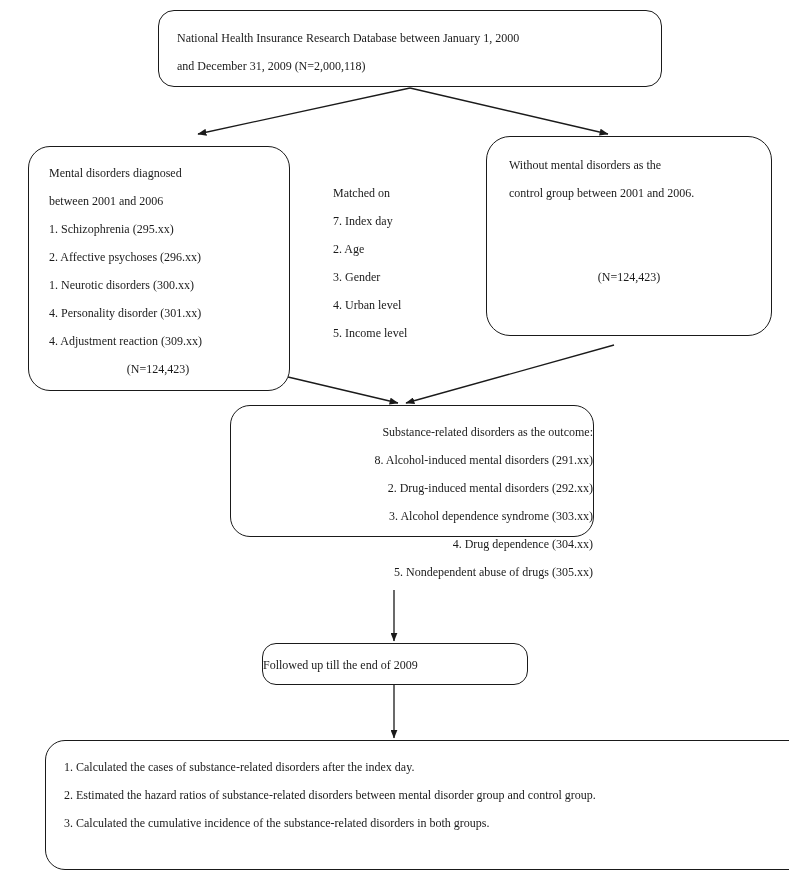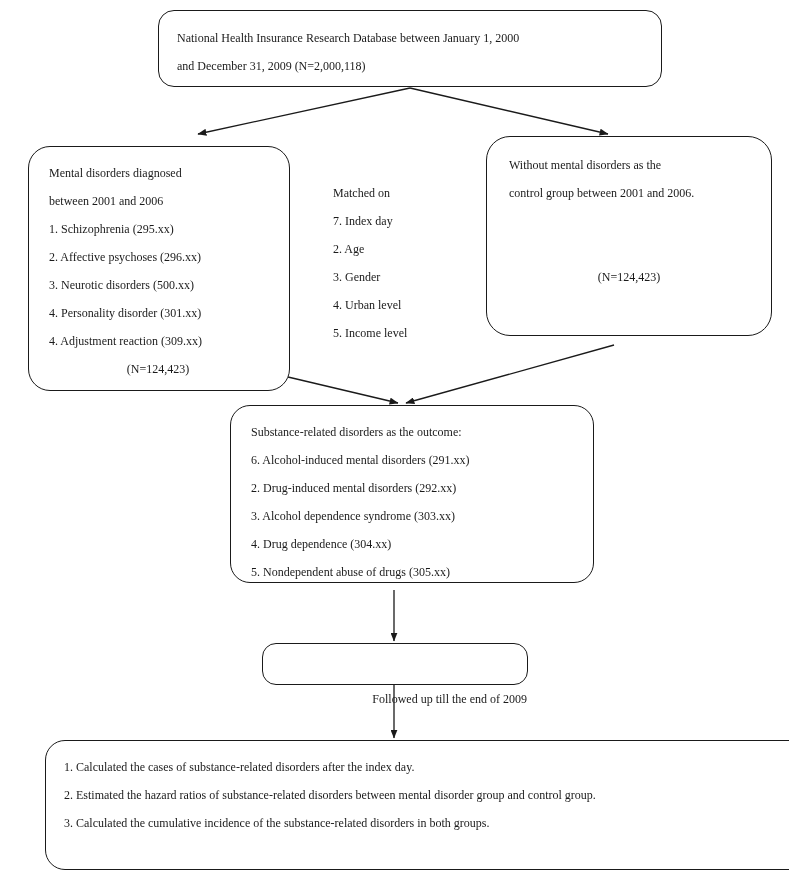--- a/index.html
+++ b/index.html
@@ -22,37 +22,37 @@
     border: 1.3px solid #1a1a1a;
     border-radius: 18px;
     background: #ffffff;
     z-index: 2;
   }
   .line {
     font-size: 12px;
     line-height: 28px;
     white-space: nowrap;
   }
-  .line.center { text-align: right; margin-top: 34px; }
+  .line.center { text-align: left; }
 
   
   #node-source   { left: 158px; top: 10px;  width: 504px; height: 77px; border-radius: 16px; }
   #node-source .body { padding: 13px 0 0 18px; }
 
   #node-mental   { left: 28px;  top: 146px; width: 262px; height: 245px; border-radius: 22px; }
   #node-mental .body { padding: 12px 0 0 20px; }
 
   #node-matched  { left: 333px; top: 179px; width: 130px; height: 160px; border: none; }
   #node-matched .body { padding: 0; }
 
   #node-control  { left: 486px; top: 136px; width: 286px; height: 200px; border-radius: 24px; }
   #node-control .body { padding: 14px 0 0 22px; }
   #node-control .ncount { margin-top: 56px; }
 
-  #node-outcome  { left: 230px; top: 405px; width: 364px; height: 178px; border-radius: 20px; }
+  #node-outcome  { left: 230px; top: 405px; width: 364px; height: 132px; border-radius: 20px; text-align: right; }
   #node-outcome .body { padding: 12px 0 0 20px; }
 
   #node-followup { left: 262px; top: 643px; width: 266px; height: 42px; border-radius: 14px; }
   #node-followup .body { padding: 7px 0 0 0; }
 
   #node-analysis { left: 8px;  top: 740px; width: 772px; height: 130px; border-radius: 20px; margin-left: 37px; }
   #node-analysis .body { padding: 12px 0 0 18px; }
 
   .ncount { text-align: center; padding-right: 22px; }
 
@@ -96,21 +96,21 @@
       <div class="line">and December 31, 2009 (N=2,000,118)</div>
     </div>
   </div>
 
   <div class="node" id="node-mental">
     <div class="body">
       <div class="line">Mental disorders diagnosed</div>
       <div class="line">between 2001 and 2006</div>
       <div class="line">1. Schizophrenia (295.xx)</div>
       <div class="line">2. Affective psychoses (296.xx)</div>
-      <div class="line">3. Neurotic disorders (500.xx)</div>
+      <div class="line">1. Neurotic disorders (300.xx)</div>
       <div class="line">4. Personality disorder (301.xx)</div>
       <div class="line">4. Adjustment reaction (309.xx)</div>
       <div class="line ncount">(N=124,423)</div>
     </div>
   </div>
 
   <div class="node" id="node-matched">
     <div class="body">
       <div class="line">Matched on</div>
       <div class="line">7. Index day</div>
@@ -125,21 +125,21 @@
     <div class="body">
       <div class="line">Without mental disorders as the</div>
       <div class="line">control group between 2001 and 2006.</div>
       <div class="line ncount">(N=124,423)</div>
     </div>
   </div>
 
   <div class="node" id="node-outcome">
     <div class="body">
       <div class="line">Substance-related disorders as the outcome:</div>
-      <div class="line">6. Alcohol-induced mental disorders (291.xx)</div>
+      <div class="line">8. Alcohol-induced mental disorders (291.xx)</div>
       <div class="line">2. Drug-induced mental disorders (292.xx)</div>
       <div class="line">3. Alcohol dependence syndrome (303.xx)</div>
       <div class="line">4. Drug dependence (304.xx)</div>
       <div class="line">5. Nondependent abuse of drugs (305.xx)</div>
     </div>
   </div>
 
   <div class="node" id="node-followup">
     <div class="body">
       <div class="line center">Followed up till the end of 2009</div>

